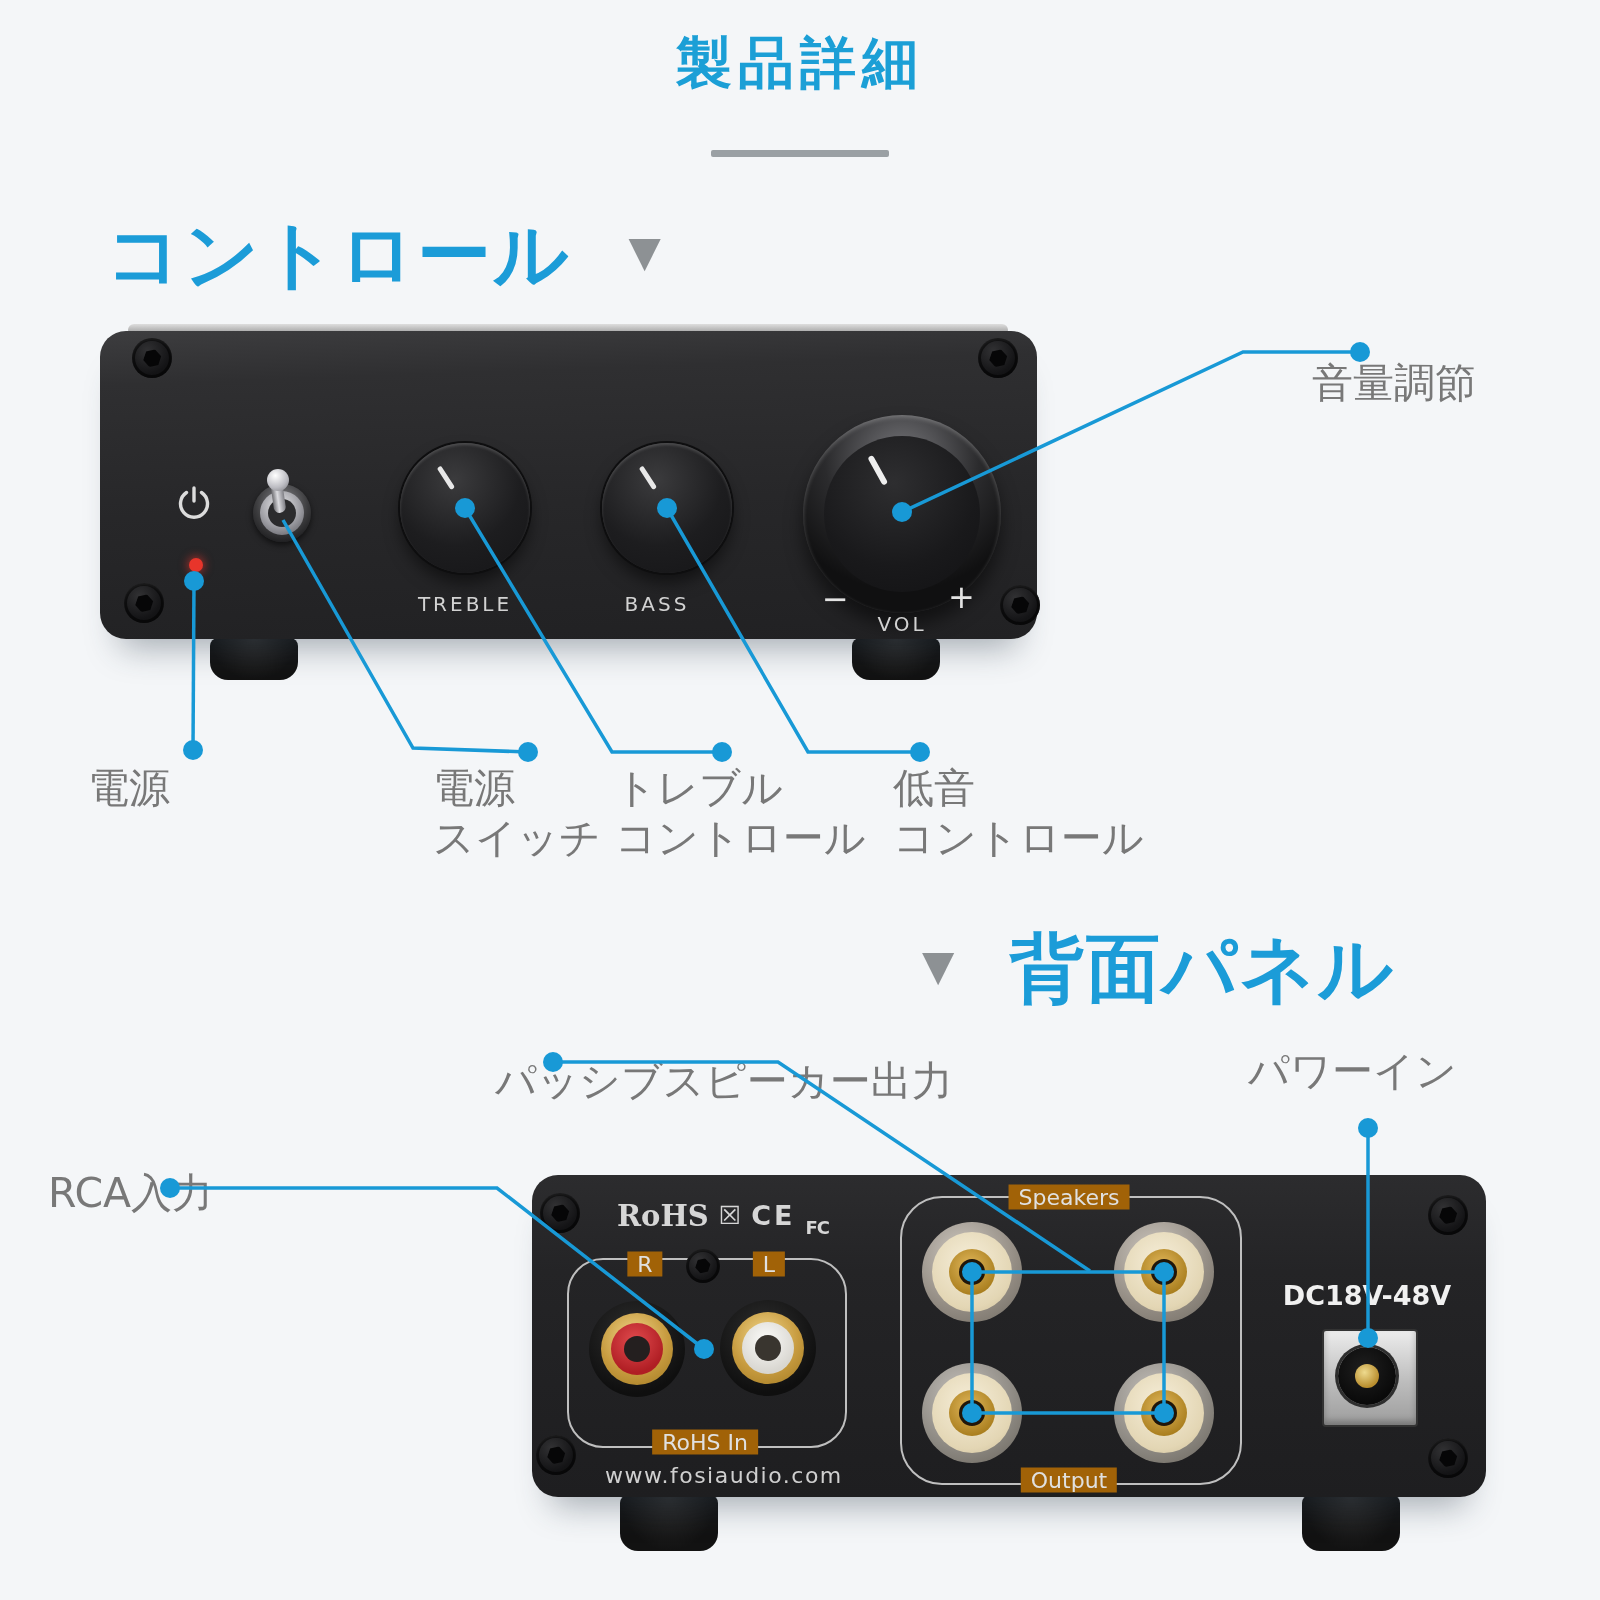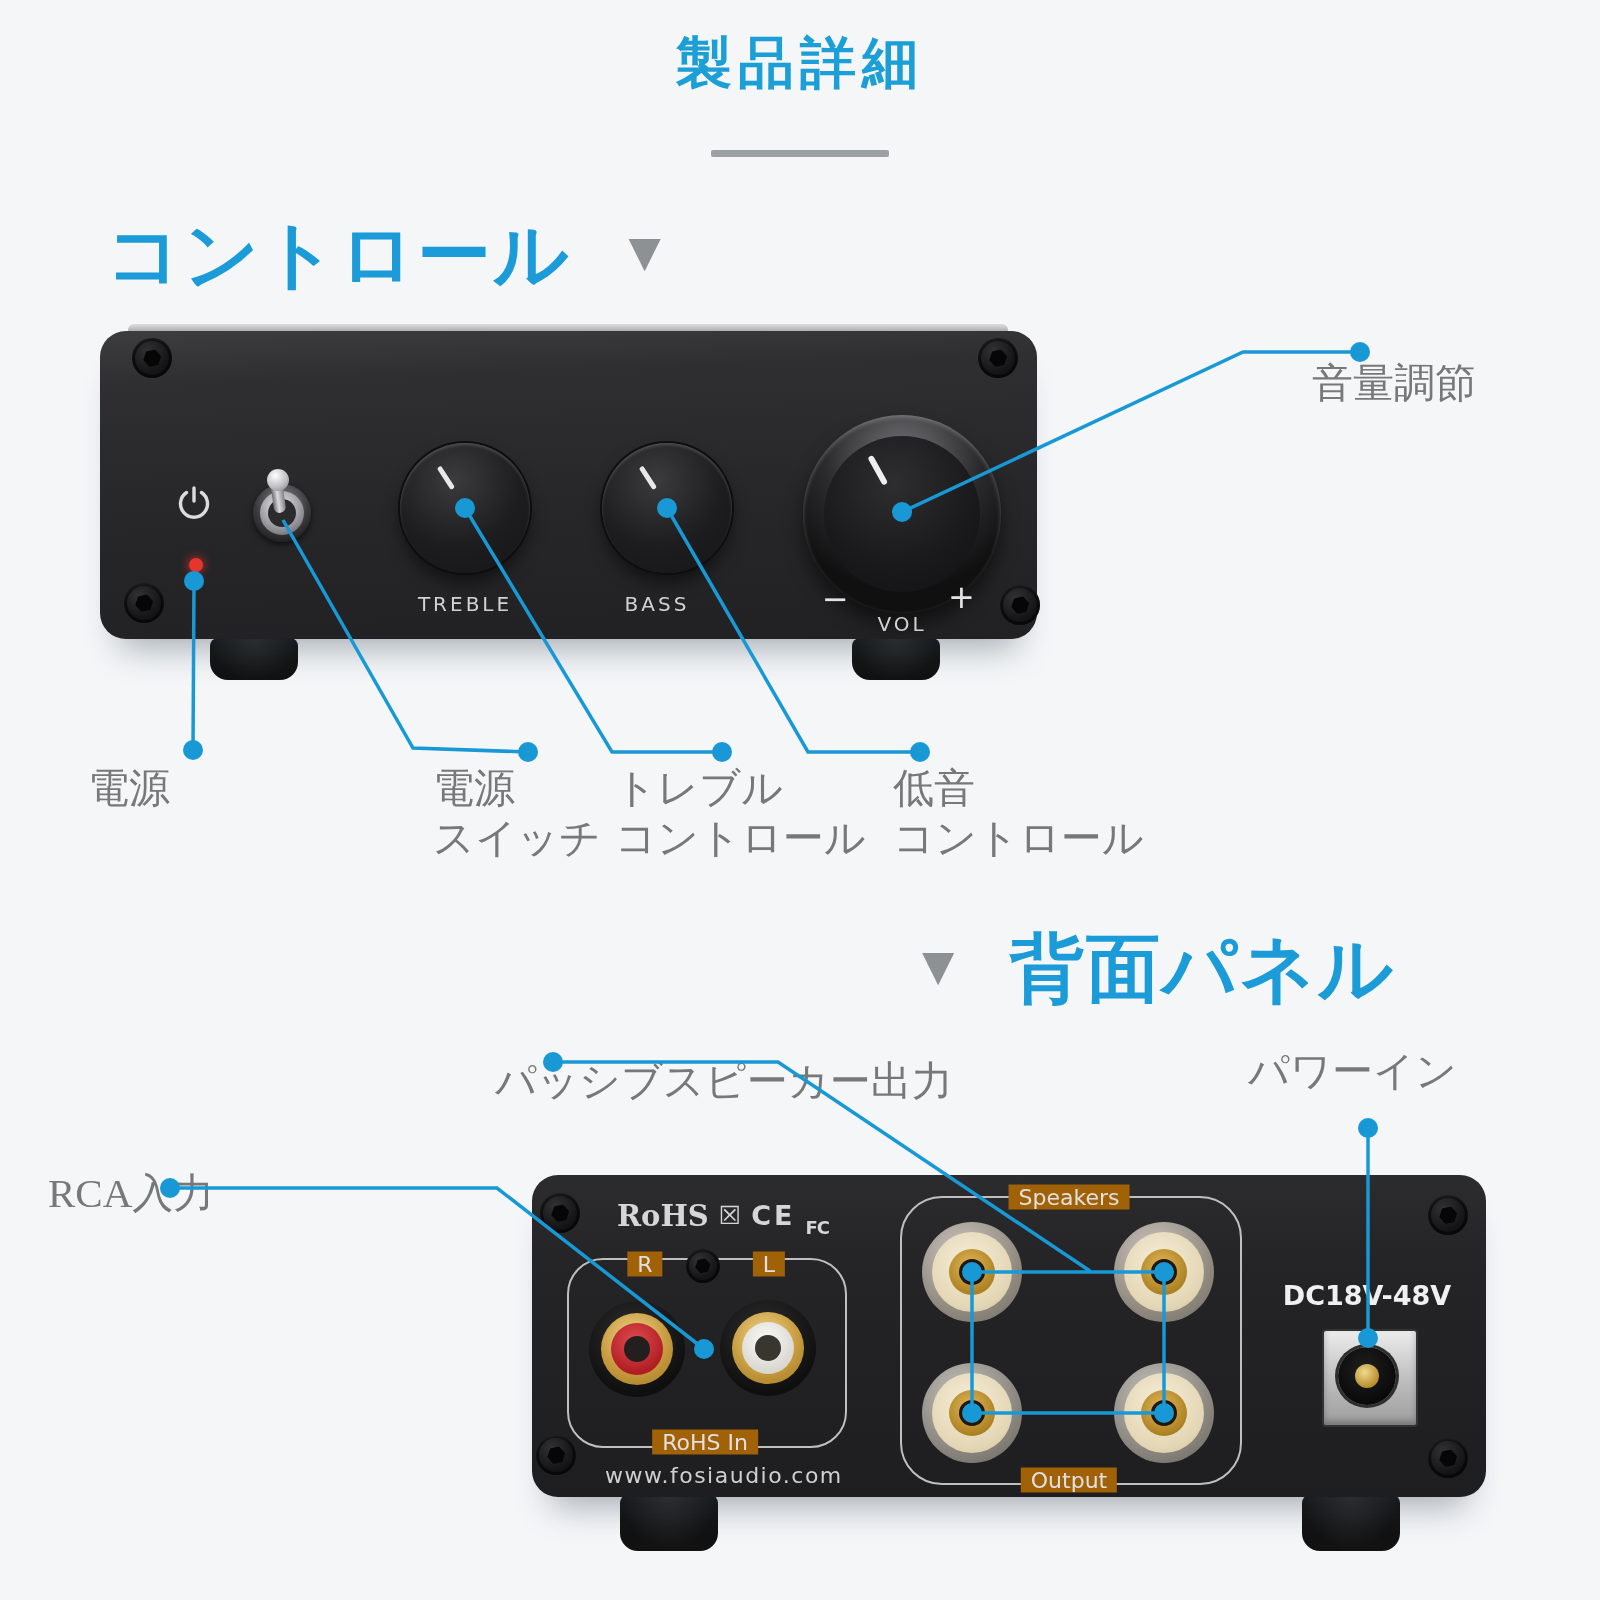--- a/index.html
+++ b/index.html
@@ -173,21 +173,21 @@
     <div>コントロール</div>
   </div>
 
   <div class="abs sec-heading rear-heading">
     <span class="tri before">▼</span>
     <span>背面パネル</span>
   </div>
 
   <div class="abs lbl" style="left:495px;top:1056px;">パッシブスピーカー出力</div>
   <div class="abs lbl" style="left:1248px;top:1046px;">パワーイン</div>
-  <div class="abs lbl" style="left:48px;top:1168px;font-family:Liberation Serif, serif;">RCA入力</div>
+  <div class="abs lbl" style="left:48px;top:1168px;">RCA入力</div>
 
   <div class="abs foot" style="left:620px;top:1495px;width:98px;height:56px;"></div>
   <div class="abs foot" style="left:1302px;top:1495px;width:98px;height:56px;"></div>
   <div class="abs amp rear-amp"></div>
 
   <div class="abs screw" style="left:540px;top:1193px;width:40px;height:40px;">
       <div class="hex"></div>
     </div>
   <div class="abs screw" style="left:1428px;top:1195px;width:40px;height:40px;">
       <div class="hex"></div>

